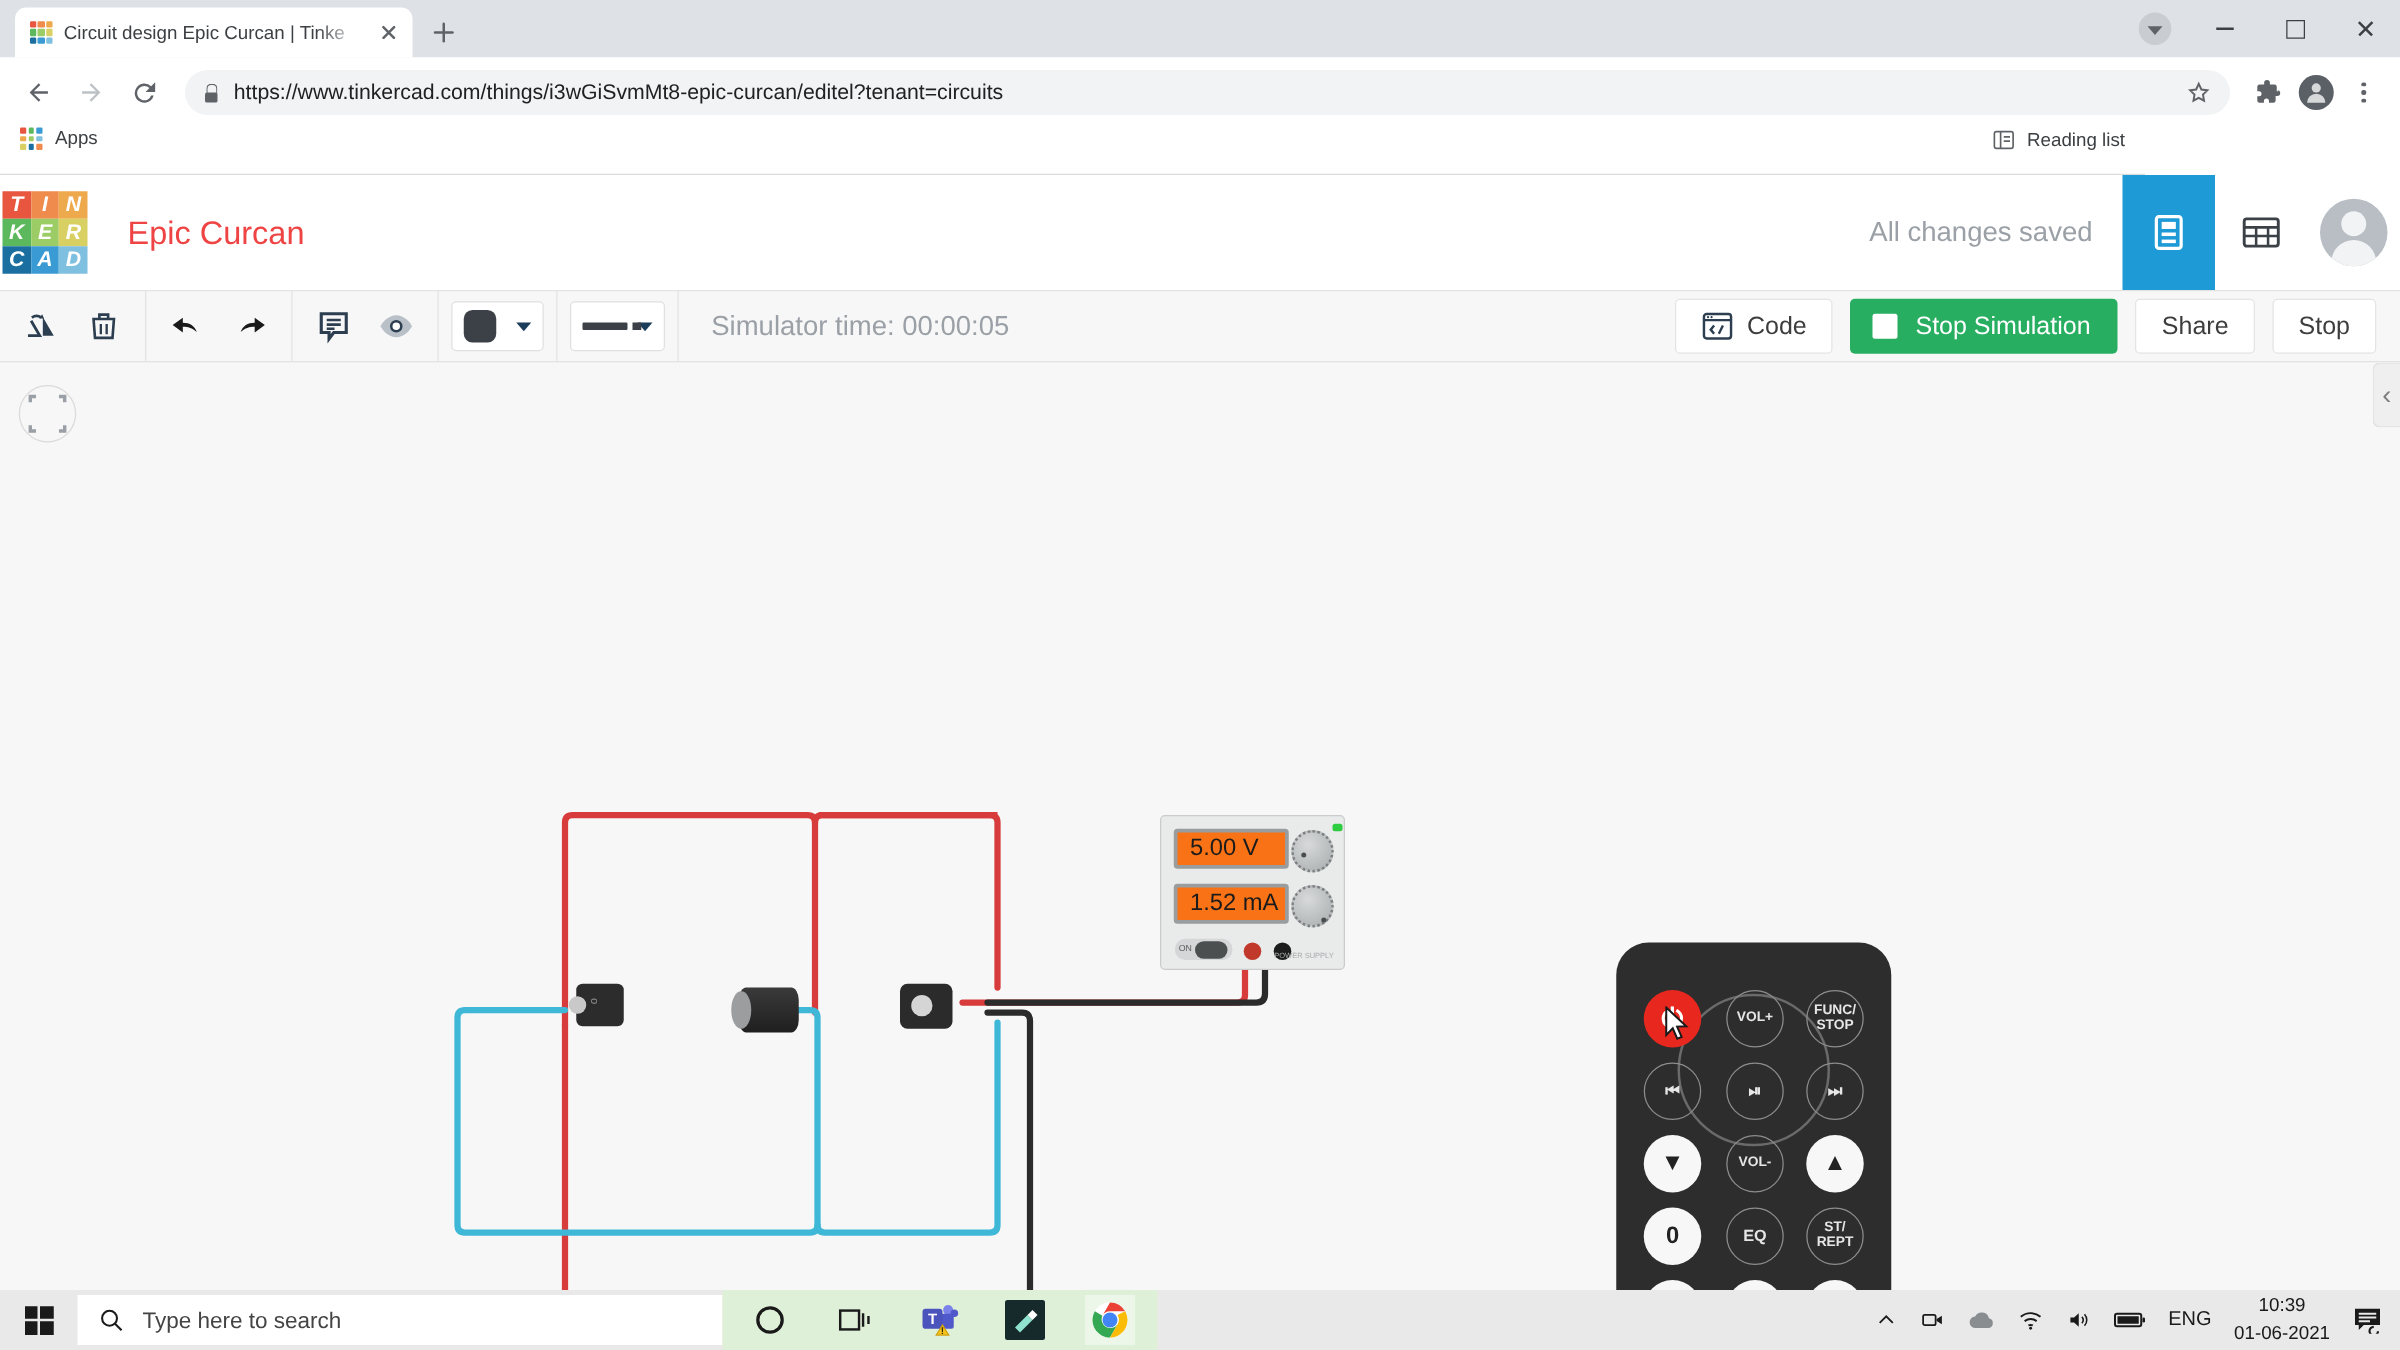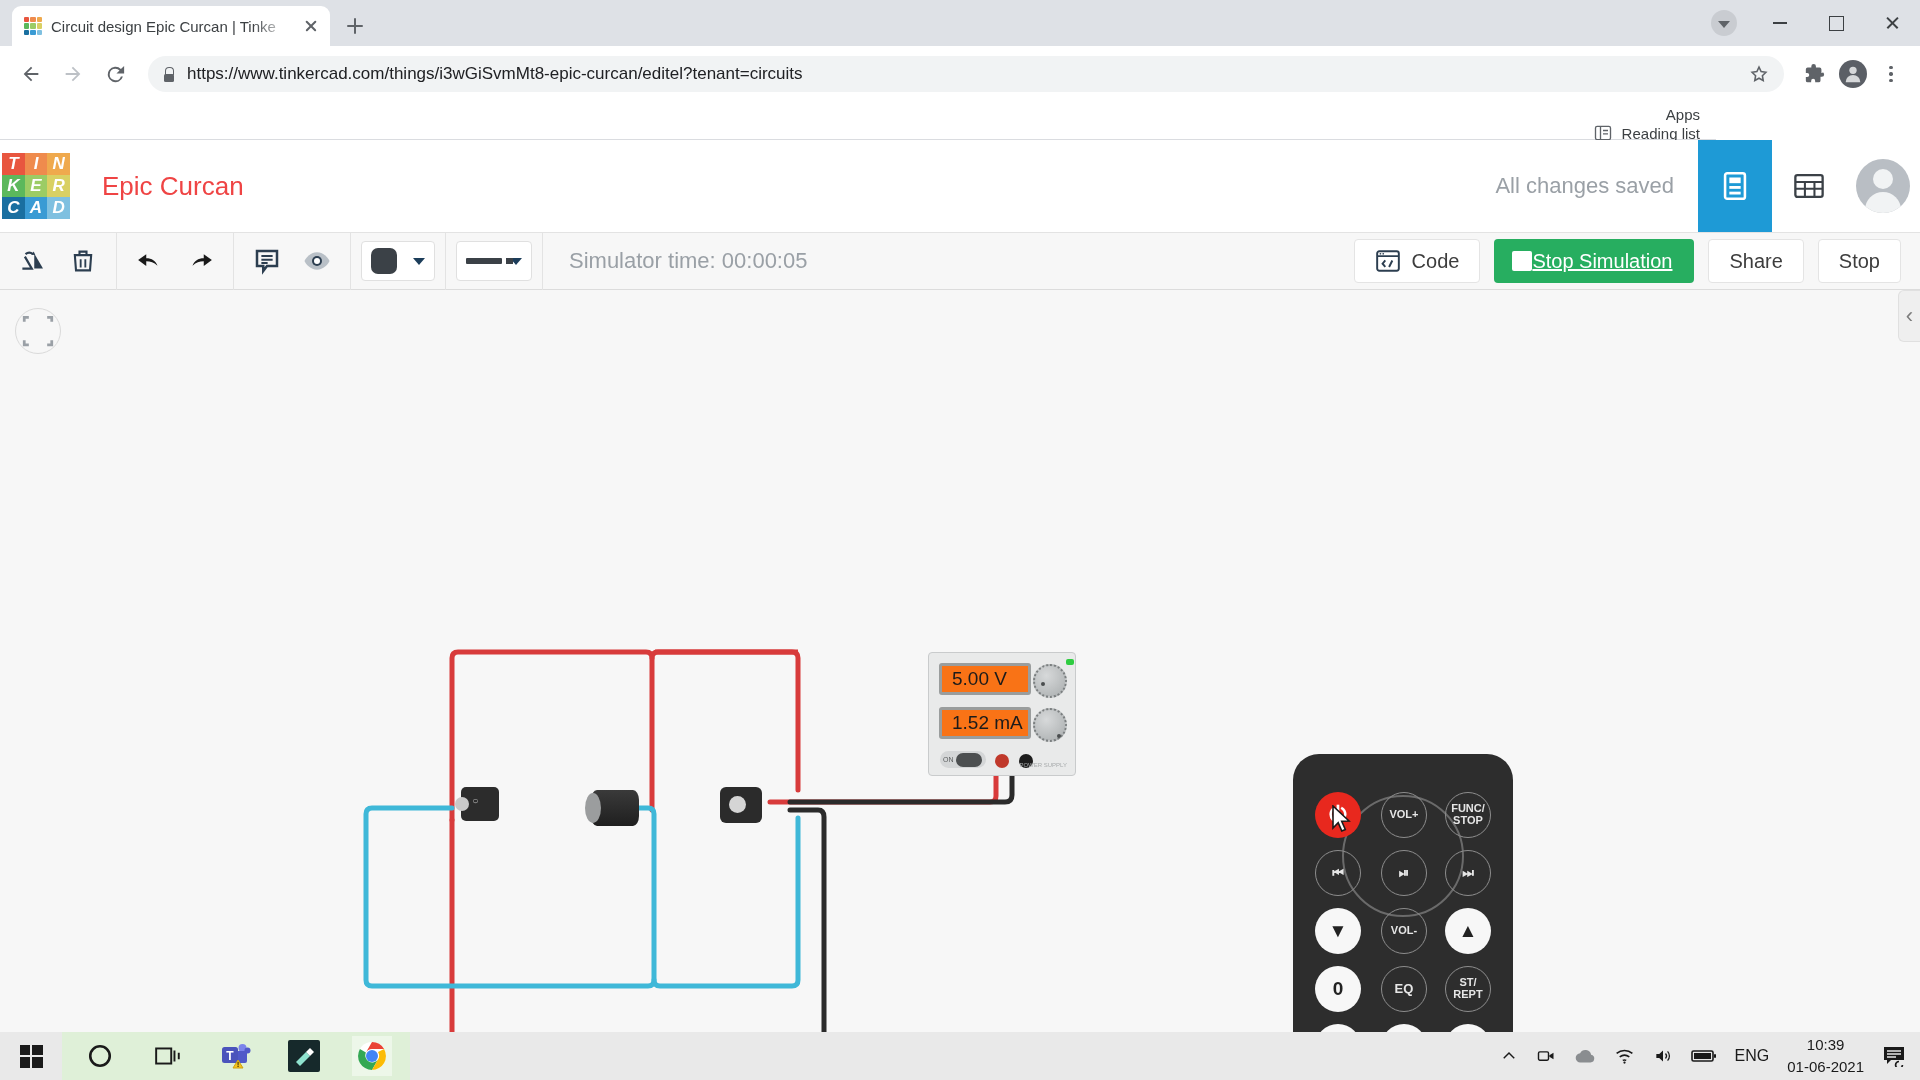--- a/index.html
+++ b/index.html
@@ -72,21 +72,21 @@
   .url-text { flex: 1; font-size: 17px; color: #202124; white-space: nowrap; overflow: hidden; }
   .star { width: 22px; height: 22px; flex: 0 0 auto; }
   .ext-icon { width: 34px; height: 34px; display:flex; align-items:center; justify-content:center; cursor:pointer; }
   .avatar-btn { width: 28px; height: 28px; border-radius: 50%; background: #5b5f66;
      display:flex; align-items:center; justify-content:center; overflow:hidden; }
   .kebab { width: 34px; height: 34px; display:flex; flex-direction:column; align-items:center;
      justify-content:center; gap:3px; cursor:pointer; }
   .kebab span { width: 3.4px; height: 3.4px; background: #5f6368; border-radius: 50%; display:block; }
 
   .bookmarks { position: absolute; left:0; top: 102px; width: 1716px; height: 38px;
-    background: #fff; border-bottom: 1px solid #dadce0; display:flex; align-items:flex-end; padding: 0 16px; flex-direction: column; }
+    background: #fff; border-bottom: 1px solid #dadce0; display:flex; align-items:flex-start; padding: 0 16px; }
   .apps-grid { width: 18px; height: 18px; display:grid; grid-template-columns: repeat(3,1fr);
      grid-template-rows: repeat(3,1fr); gap: 2px; margin-right: 10px; }
   .apps-grid i { display:block; border-radius: 1px; background: #5f6368; }
   .bm-label { font-size: 15px; color: #3c4043; }
   .reading-list { margin-left: auto; display:flex; align-items:center; gap: 9px; cursor:pointer; }
 
   
   .tc-header { position: absolute; left: 0; top: 140px; width: 1920px; height: 92px; background: #fff;
     display: flex; align-items: center; }
   .tc-logo { width: 68px; height: 66px; margin-left: 2px; display: grid;
@@ -119,21 +119,21 @@
   .wirestyle { width: 36px; height: 6px; background: #3b4147; border-radius: 1px; position: relative; }
   .wirestyle:after { content:""; position:absolute; right:-11px; top:0; width:7px; height:6px; background:#3b4147; }
   .caret { width:0; height:0; border-left: 6px solid transparent; border-right: 6px solid transparent;
      border-top: 7px solid #1c3d5a; }
   .sim-time { font-size: 22px; color: #9aa0a6; padding-left: 26px; }
   .tb-right { margin-left: auto; display:flex; align-items:center; height: 58px; padding-right: 12px; gap: 0; }
   .tb-wbtn { height: 44px; border: 1px solid #e4e4e4; background:#fff; border-radius: 4px;
      display:flex; align-items:center; justify-content:center; gap:11px; padding: 0 20px;
      font-size: 20px; color: #3d3d3d; cursor:pointer; margin: 0 7px; }
   .tb-green { height: 44px; background:#27ae60; border-radius: 4px; display:flex; align-items:center;
-     padding: 0 22px 0 18px; color:#fff; font-size: 20px; cursor:pointer; margin: 0 7px; text-decoration: underline; }
+     gap: 14px; padding: 0 22px 0 18px; color:#fff; font-size: 20px; cursor:pointer; margin: 0 7px; }
   .stop-sq { width: 20px; height: 20px; background:#fff; border-radius: 2px; }
 
   
   .canvas { position:absolute; left:0; top: 290px; width: 1920px; height: 742px; background:#f7f7f7; }
   .fullscreen-btn { position:absolute; left: 15px; top: 18px; width: 46px; height: 46px;
      border-radius: 50%; border: 1px solid #dadada; cursor:pointer; }
   .side-collapse { position:absolute; right: 0px; top: 290px; width: 22px; height: 52px;
      background: #efefef; border: 1px solid #e0e0e0; border-right: none; border-radius: 6px 0 0 6px;
      display:flex; align-items:center; justify-content:center; font-size: 22px; color: #7d7d7d; cursor:pointer; }
 
@@ -523,20 +523,27 @@
 
 <div class="taskbar">
   <div class="start-btn">
     <span class="win-logo">
       <i></i>
         <i></i>
         <i></i>
         <i></i>
     </span>
   </div>
+  <div class="tb-search">
+    <svg width="22" height="22" viewBox="0 0 24 24">
+      <circle cx="10.5" cy="10.5" r="6.5" fill="none" stroke="#1a1a1a" stroke-width="1.8"></circle>
+      <path stroke="#1a1a1a" stroke-width="1.8" d="M15.3 15.3L21 21"></path>
+    </svg>
+    <span class="tb-search-ph">Type here to search</span>
+  </div>
 
   <div class="tb-apps">
     <div class="tb-app">
       <svg width="26" height="26" viewBox="0 0 24 24">
           <circle cx="12" cy="12" r="9" fill="none" stroke="#1a1a1a" stroke-width="2.4"></circle>
         </svg>
     </div>
     <div class="tb-app">
       <svg width="28" height="26" viewBox="0 0 26 24">
         <rect x="2" y="5" width="14" height="14" fill="none" stroke="#1a1a1a" stroke-width="1.8"></rect>

